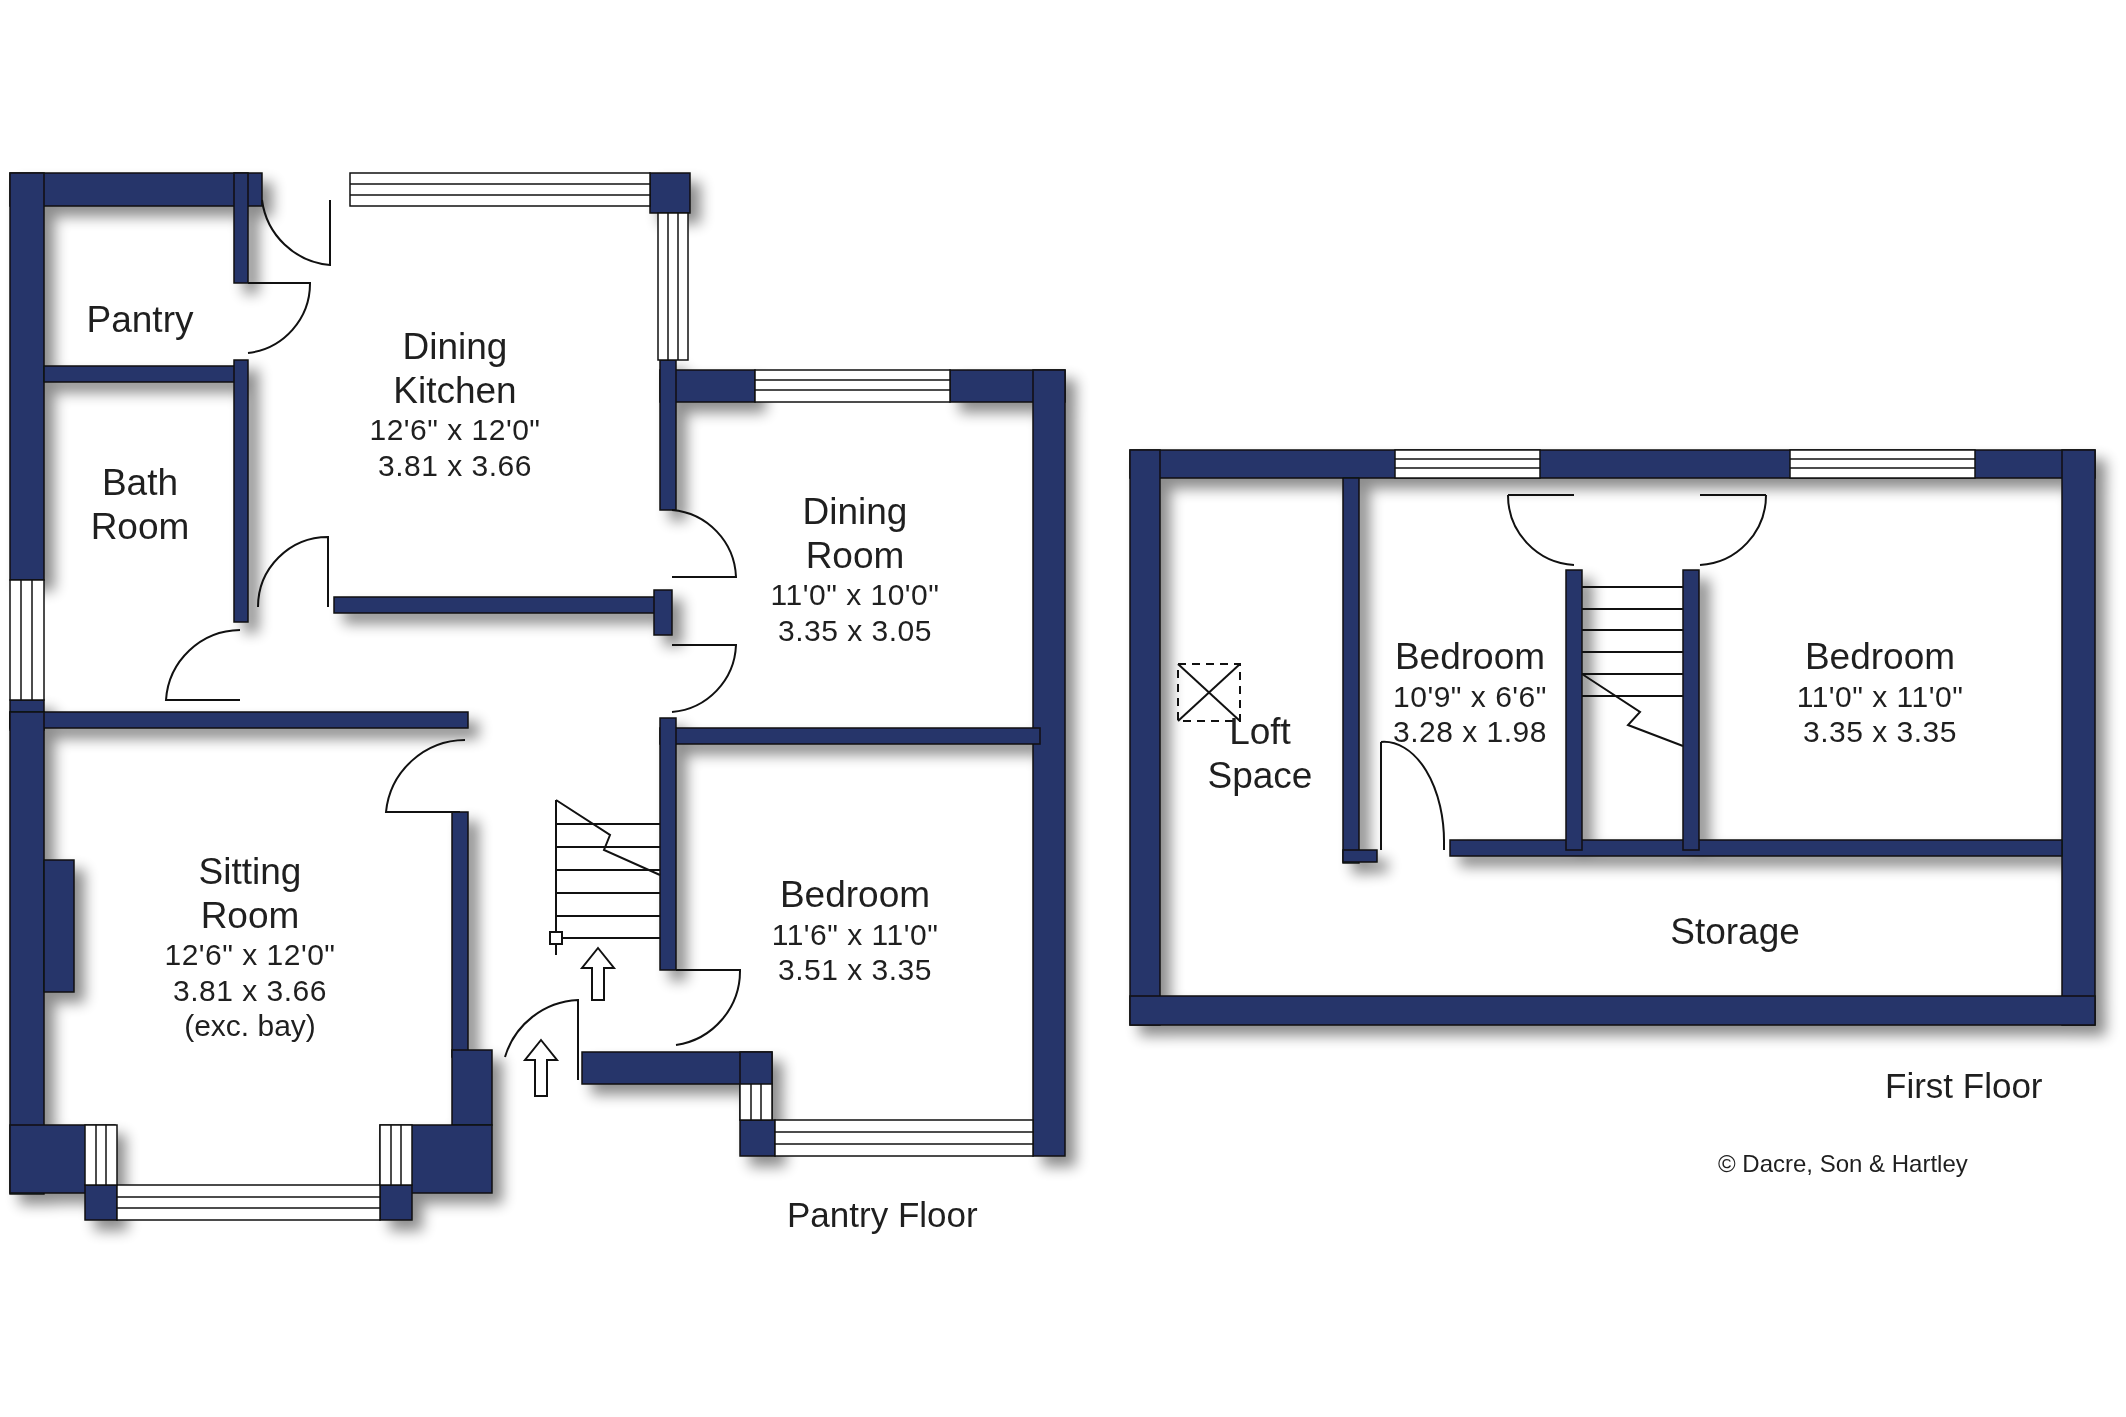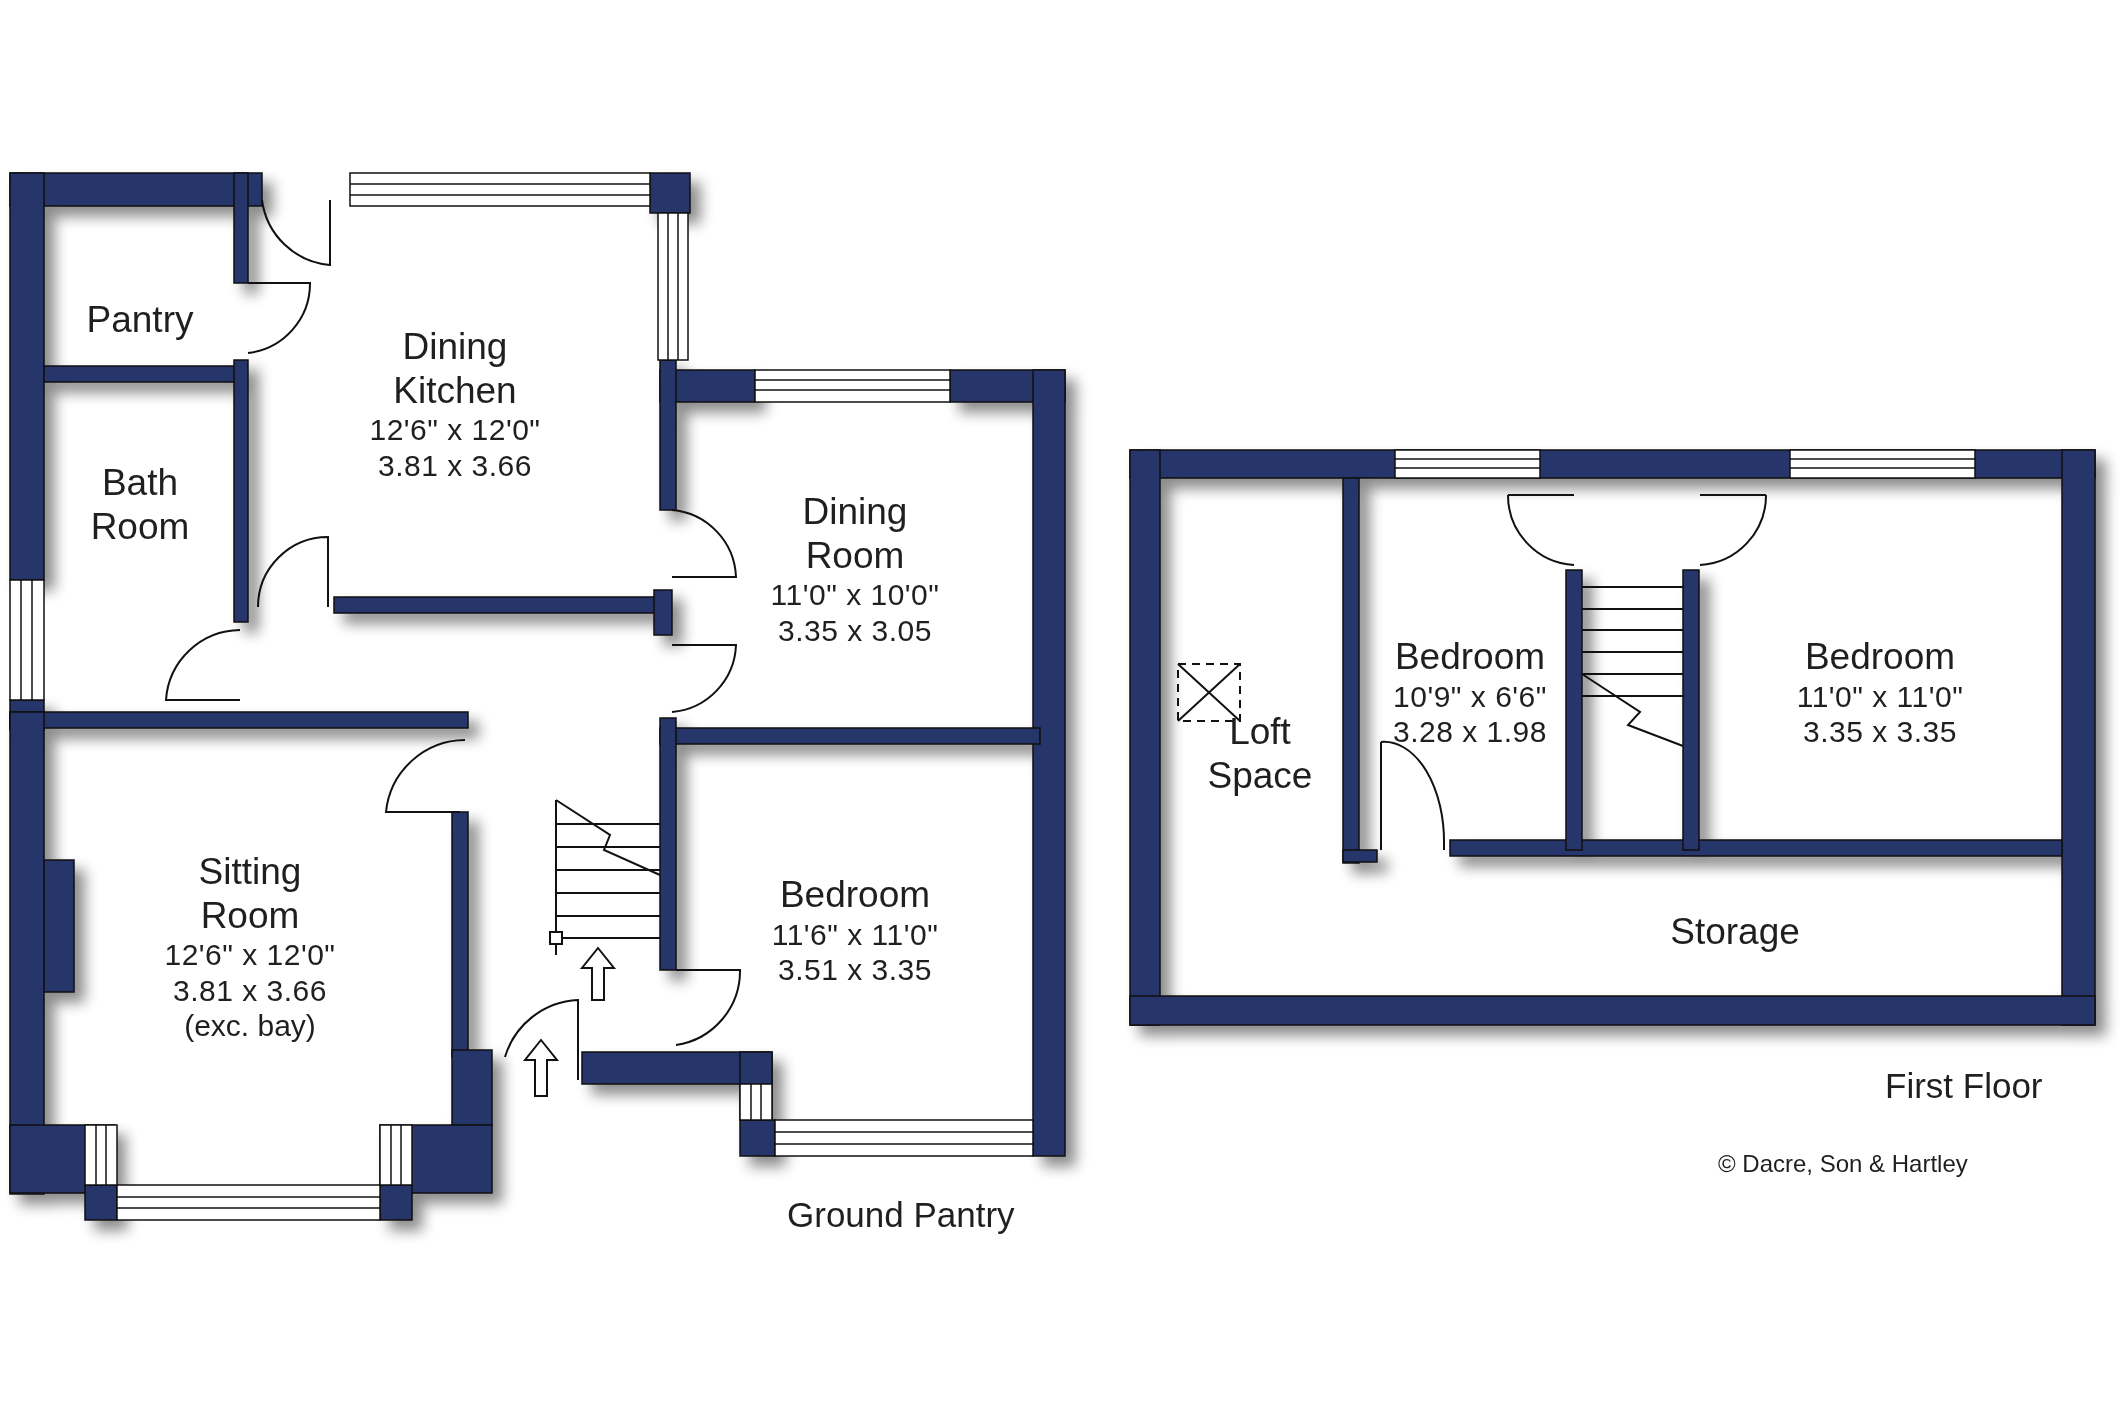--- a/index.html
+++ b/index.html
@@ -205,21 +205,21 @@
   <span class="name">Room</span>
   <span class="dim">12'6"  x  12'0"</span>
   <span class="dim">3.81  x  3.66</span>
   <span class="note">(exc. bay)</span>
 </div>
 <div class="lbl" style="left:735px; top:873px; width:240px;">
   <span class="name">Bedroom</span>
   <span class="dim">11'6"  x  11'0"</span>
   <span class="dim">3.51  x  3.35</span>
 </div>
-<div class="floor-title" style="left:787px; top:1195px;">Ground Pantry</div>
+<div class="floor-title" style="left:787px; top:1195px;">Pantry Floor</div>
 
 <div class="lbl" style="left:1200px; top:710px; width:120px;">
   <span class="name">Loft</span>
   <span class="name">Space</span>
 </div>
 <div class="lbl" style="left:1355px; top:635px; width:230px;">
   <span class="name">Bedroom</span>
   <span class="dim">10'9"  x   6'6"</span>
   <span class="dim">3.28  x  1.98</span>
 </div>

